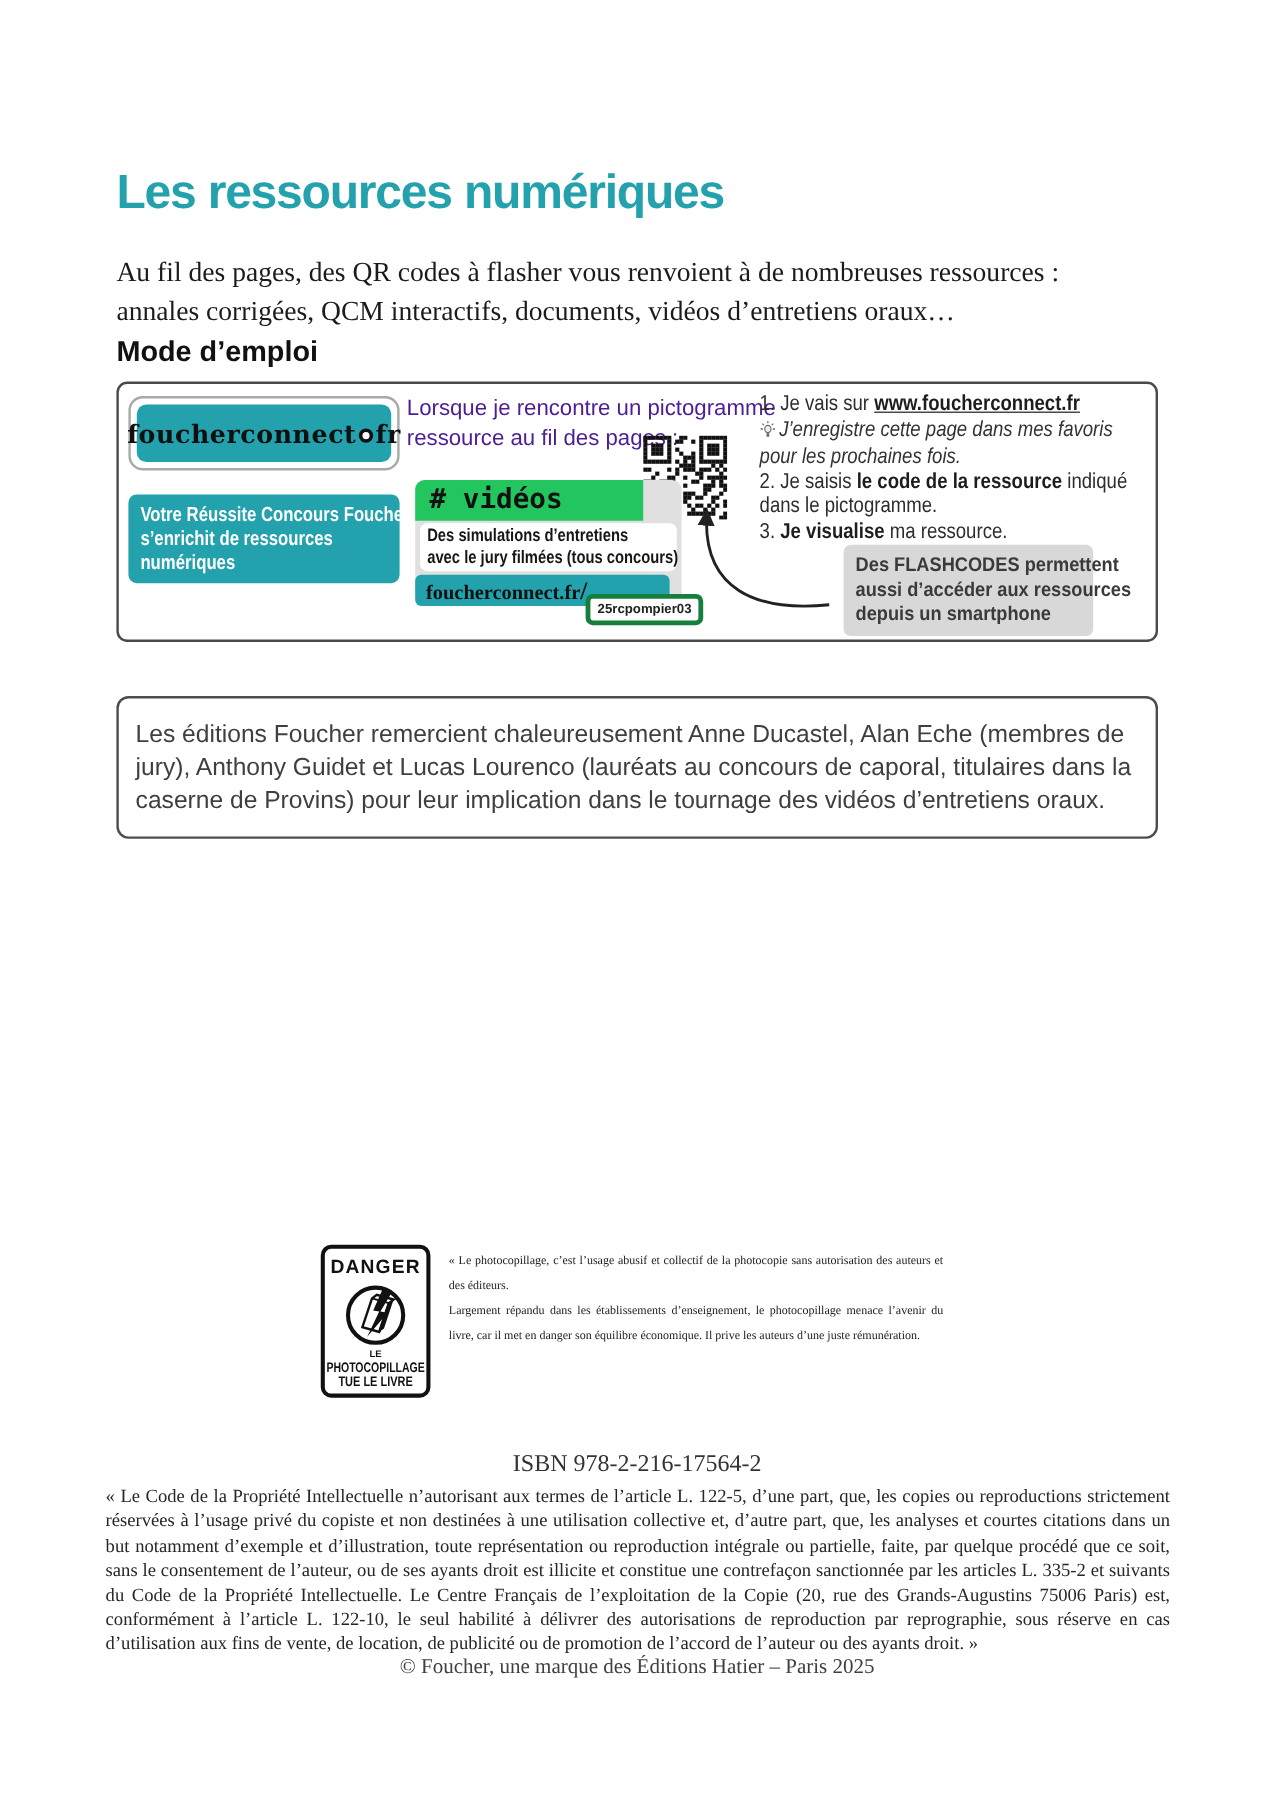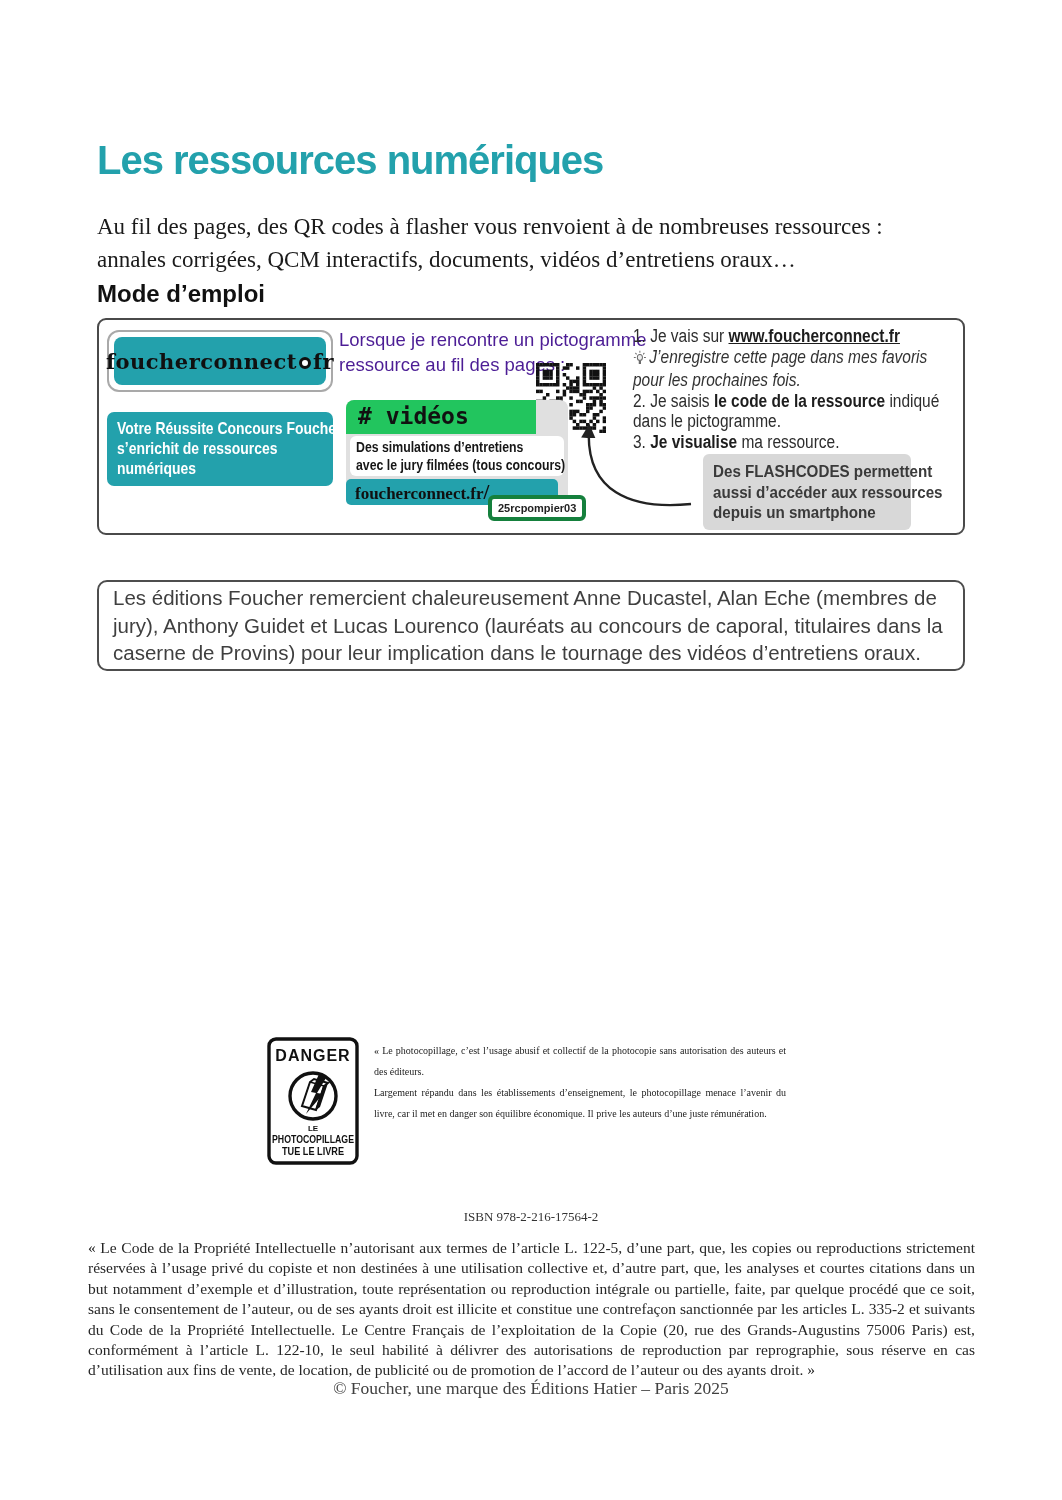--- a/index.html
+++ b/index.html
@@ -59,31 +59,31 @@
   .bulb{display:inline-block;vertical-align:-3px;margin-right:3px;}
 
   .flashnote{position:absolute;left:592px;top:134px;width:208px;box-sizing:border-box;background:var(--panel-gray);
              border-radius:6px;padding:7px 10px;font-weight:bold;font-size:16.5px;line-height:20.5px;color:#3a3a3a;margin-left:12px;}
   .flashnote span{display:block;white-space:nowrap;transform:scaleX(.92);transform-origin:0 50%;}
 
   .arrow{position:absolute;left:462px;top:98px;}
 
   
   .credits{position:absolute;left:97px;top:580px;width:868px;box-sizing:border-box;border:2px solid #4d4d4d;
-           border-radius:10px;padding:2px 14px;font-size:20.5px;line-height:27.5px;color:#3f3f3f;}
+           border-radius:10px;padding:16px 14px;font-size:20.5px;line-height:27.5px;color:#3f3f3f;}
 
   
   .stamp{position:absolute;left:266px;top:1036px;}
   .photocopy{position:absolute;left:374px;top:1040px;width:412px;font-family:"Liberation Serif","DejaVu Serif",serif;
              font-size:10px;line-height:21px;color:#222;text-align:justify;}
   .photocopy p{margin:0;}
 
   
   .isbn{position:absolute;left:0;top:1209px;width:1062px;text-align:center;
-        font-family:"Liberation Serif","DejaVu Serif",serif;font-size:13px;color:#333;}
+        font-family:"Liberation Serif","DejaVu Serif",serif;font-size:20px;color:#333;}
   .legal{position:absolute;left:88px;top:1238px;width:887px;font-family:"Liberation Serif","DejaVu Serif",serif;
          font-size:15.5px;line-height:20.4px;color:#262626;text-align:justify;}
   .copyright{position:absolute;left:0;top:1378px;width:1062px;text-align:center;
              font-family:"Liberation Serif","DejaVu Serif",serif;font-size:17.5px;color:#404040;}
 </style>
 </head>
 <body>
 
 <div class="page">
 

